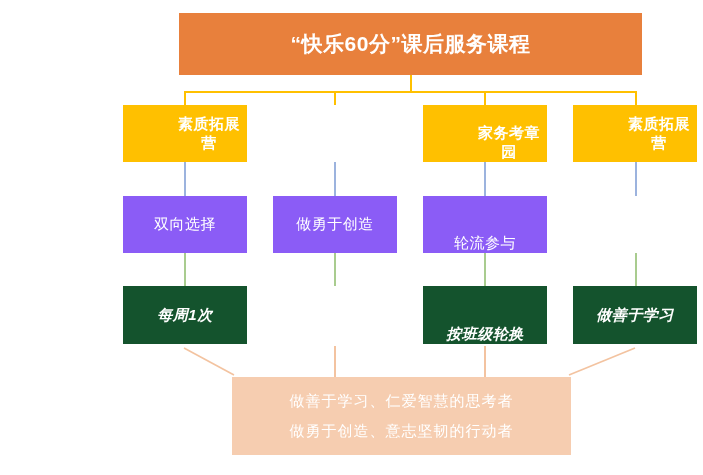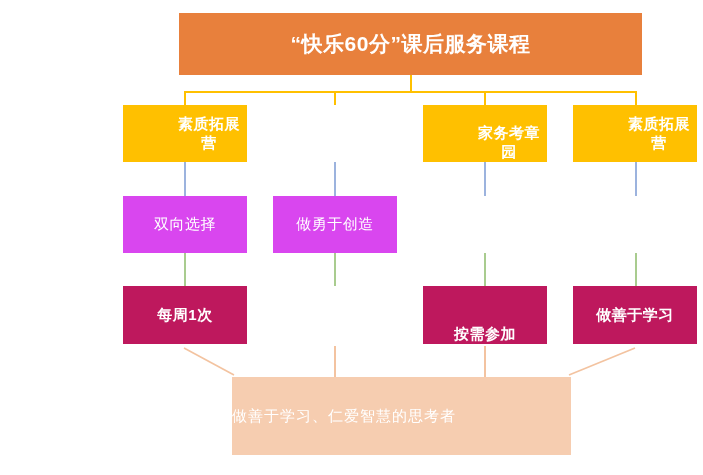--- a/index.html
+++ b/index.html
@@ -44,46 +44,48 @@
     height: 57px;
     background: #FFC000;
     font-size: 15px;
     font-weight: bold;
     padding-left: 48px;
   }
   .mech-box {
     top: 196px;
     width: 124px;
     height: 57px;
-    background: #d946ef;
+    background: #8b5cf6;
     font-size: 15px;
     font-weight: normal;
   }
   .freq-box {
     top: 286px;
     width: 124px;
     height: 58px;
-    background: #be185d;
+    background: #14532d;
     font-size: 15px;
     font-weight: bold;
+    font-style: italic;
   }
   .col-0 { left: 75px; }
   .col-1 { left: 225px; }
   .col-2 { left: 375px; align-items: flex-end; }
   .col-3 { left: 525px; }
 
   .footer-box {
     position: absolute;
     left: 184px;
     top: 377px;
     width: 339px;
     height: 78px;
     background: #F6CDB0;
     display: flex;
     flex-direction: column;
+    align-items: center;
     justify-content: center;
     box-sizing: border-box;
     color: #ffffff;
   }
   .footer-line {
     font-size: 15px;
     line-height: 30px;
     letter-spacing: 1px;
     font-weight: normal;
   }
@@ -137,40 +139,44 @@
   <div class="conn v-blue" style="left:286px; top:162px; height:34px;"></div>
   <div class="conn v-blue" style="left:436px; top:162px; height:34px;"></div>
   <div class="conn v-blue" style="left:587px; top:162px; height:34px;"></div>
 
   <div class="box mech-box col-0">
     <span>双向选择</span>
   </div>
   <div class="box mech-box col-1">
     <span>做勇于创造</span>
   </div>
+  <div class="box mech-box col-2">
+    <span>轮流参与</span>
+  </div>
 
   <div class="conn v-green" style="left:136px; top:253px; height:33px;"></div>
   <div class="conn v-green" style="left:286px; top:253px; height:33px;"></div>
   <div class="conn v-green" style="left:436px; top:253px; height:33px;"></div>
   <div class="conn v-green" style="left:587px; top:253px; height:33px;"></div>
 
   <div class="box freq-box col-0">
     <span>每周1次</span>
   </div>
   <div class="box freq-box col-2">
-    <span>按需参加</span>
+    <span>按班级轮换</span>
   </div>
   <div class="box freq-box col-3">
     <span>做善于学习</span>
   </div>
 
   <svg class="diag-lines" viewBox="0 0 703 475">
     <line x1="136" y1="348" x2="186" y2="375" stroke="#F3C3A0" stroke-width="1.6"></line>
     <line x1="587" y1="348" x2="521" y2="375" stroke="#F3C3A0" stroke-width="1.6"></line>
   </svg>
   <div class="conn v-peach" style="left:286px; top:346px; height:31px;"></div>
   <div class="conn v-peach" style="left:436px; top:346px; height:31px;"></div>
 
   <div class="footer-box">
     <div class="footer-line">做善于学习、仁爱智慧的思考者</div>
+    <div class="footer-line">做勇于创造、意志坚韧的行动者</div>
   </div>
 
 </div>
 
 </body></html>

